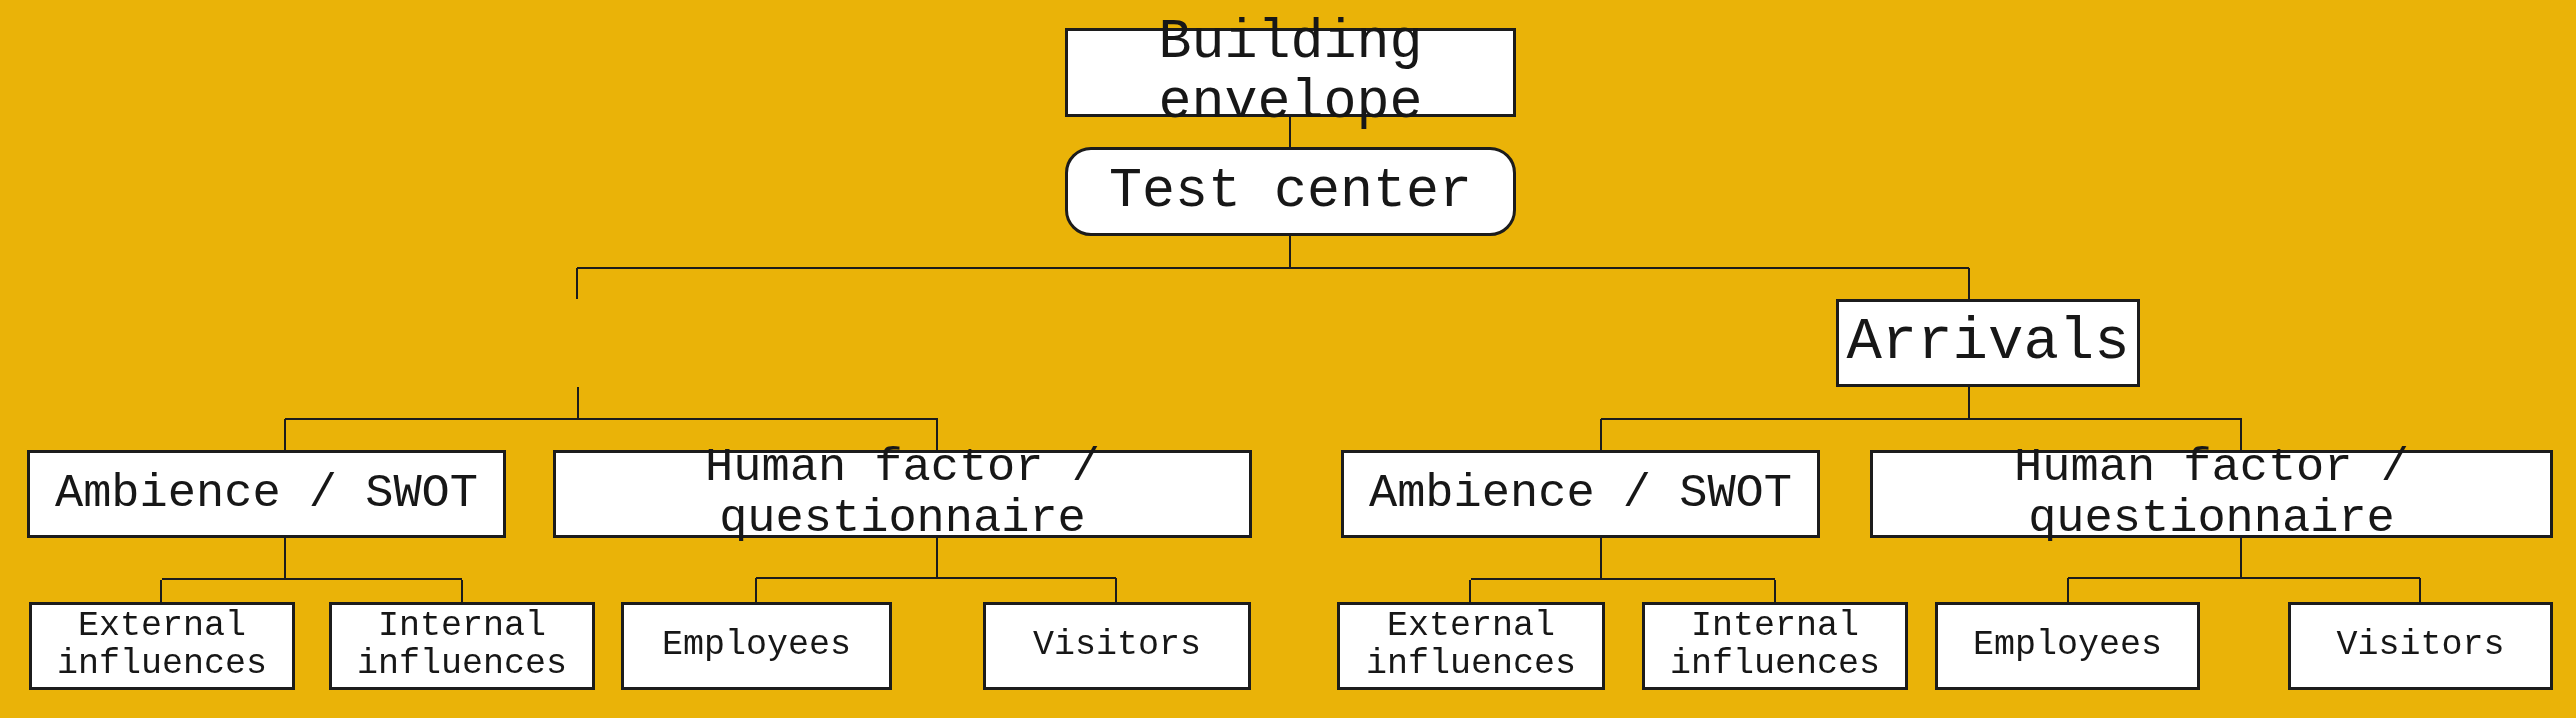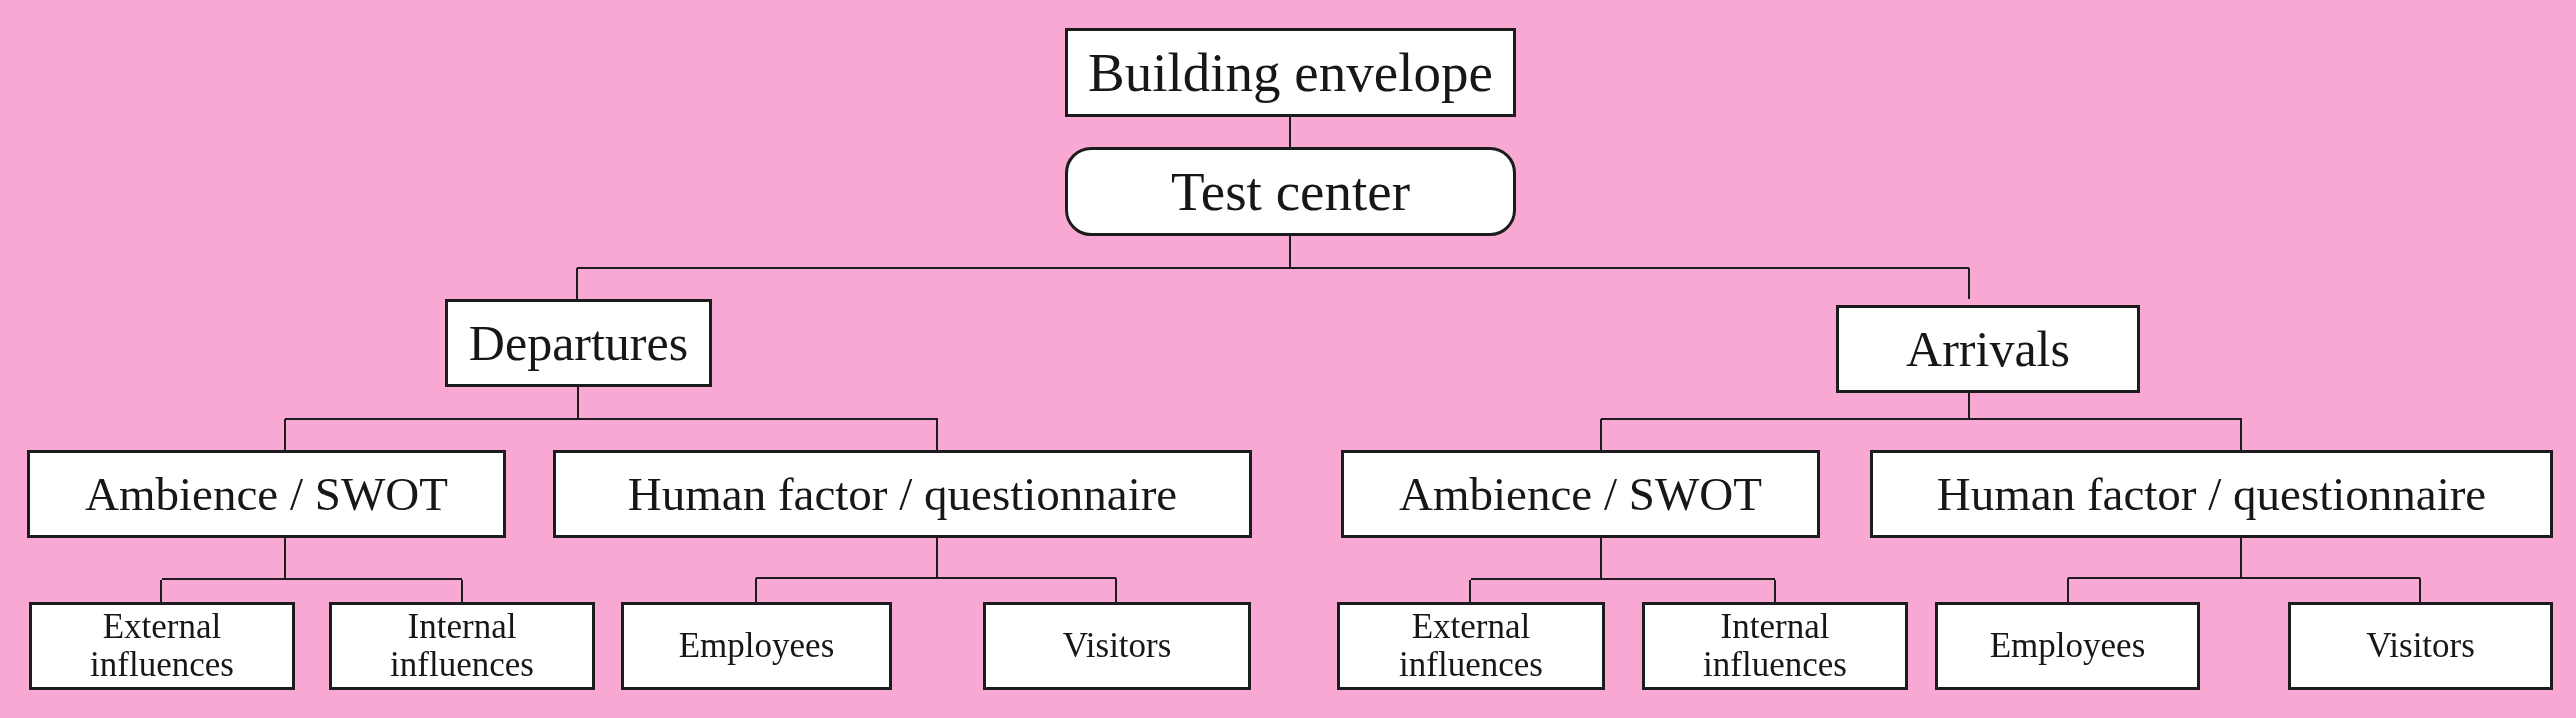--- a/index.html
+++ b/index.html
@@ -4,22 +4,22 @@
 <style>
   html, body {
     margin: 0;
     padding: 0;
     background: #ffffff;
   }
   #canvas {
     position: relative;
     width: 2576px;
     height: 718px;
-    background: #f9a8d4;
-    font-family: Liberation Serif, serif;
+    background: #eab308;
+    font-family: Liberation Mono, monospace;
     overflow: hidden;
   }
   .box {
     position: absolute;
     box-sizing: border-box;
     border: 3.1px solid #1c1c1c;
     background: #ffffff;
     color: #171717;
     display: flex;
     align-items: center;
@@ -36,22 +36,21 @@
   }
 </style>
 </head>
 <body>
 
 <div id="canvas">
 
   <div class="box" style="left:1065px; top:28px;  width:451px; height:89px; font-size:55px;">Building envelope</div>
   <div class="box" style="left:1065px; top:147px; width:451px; height:89px; font-size:55px;border-radius:26px;">Test center</div>
 
-  <div class="box" style="left:445px;  top:299px; width:267px; height:88px; font-size:50px;">Departures</div>
-  <div class="box" style="left:1836px; top:299px; width:304px; height:88px; font-size:50px;margin-top:6px;">Arrivals</div>
+  <div class="box" style="left:1836px; top:299px; width:304px; height:88px; font-size:59px;">Arrivals</div>
 
   <div class="box" style="left:27px;   top:450px; width:479px; height:88px; font-size:47px;">Ambience / SWOT</div>
   <div class="box" style="left:553px;  top:450px; width:699px; height:88px; font-size:47px;">Human factor / questionnaire</div>
   <div class="box" style="left:1341px; top:450px; width:479px; height:88px; font-size:47px;">Ambience / SWOT</div>
   <div class="box" style="left:1870px; top:450px; width:683px; height:88px; font-size:47px;">Human factor / questionnaire</div>
 
   <div class="box" style="left:29px;   top:602px; width:266px; height:88px; font-size:35px;">External
 influences</div>
   <div class="box" style="left:329px;  top:602px; width:266px; height:88px; font-size:35px;">Internal
 influences</div>

